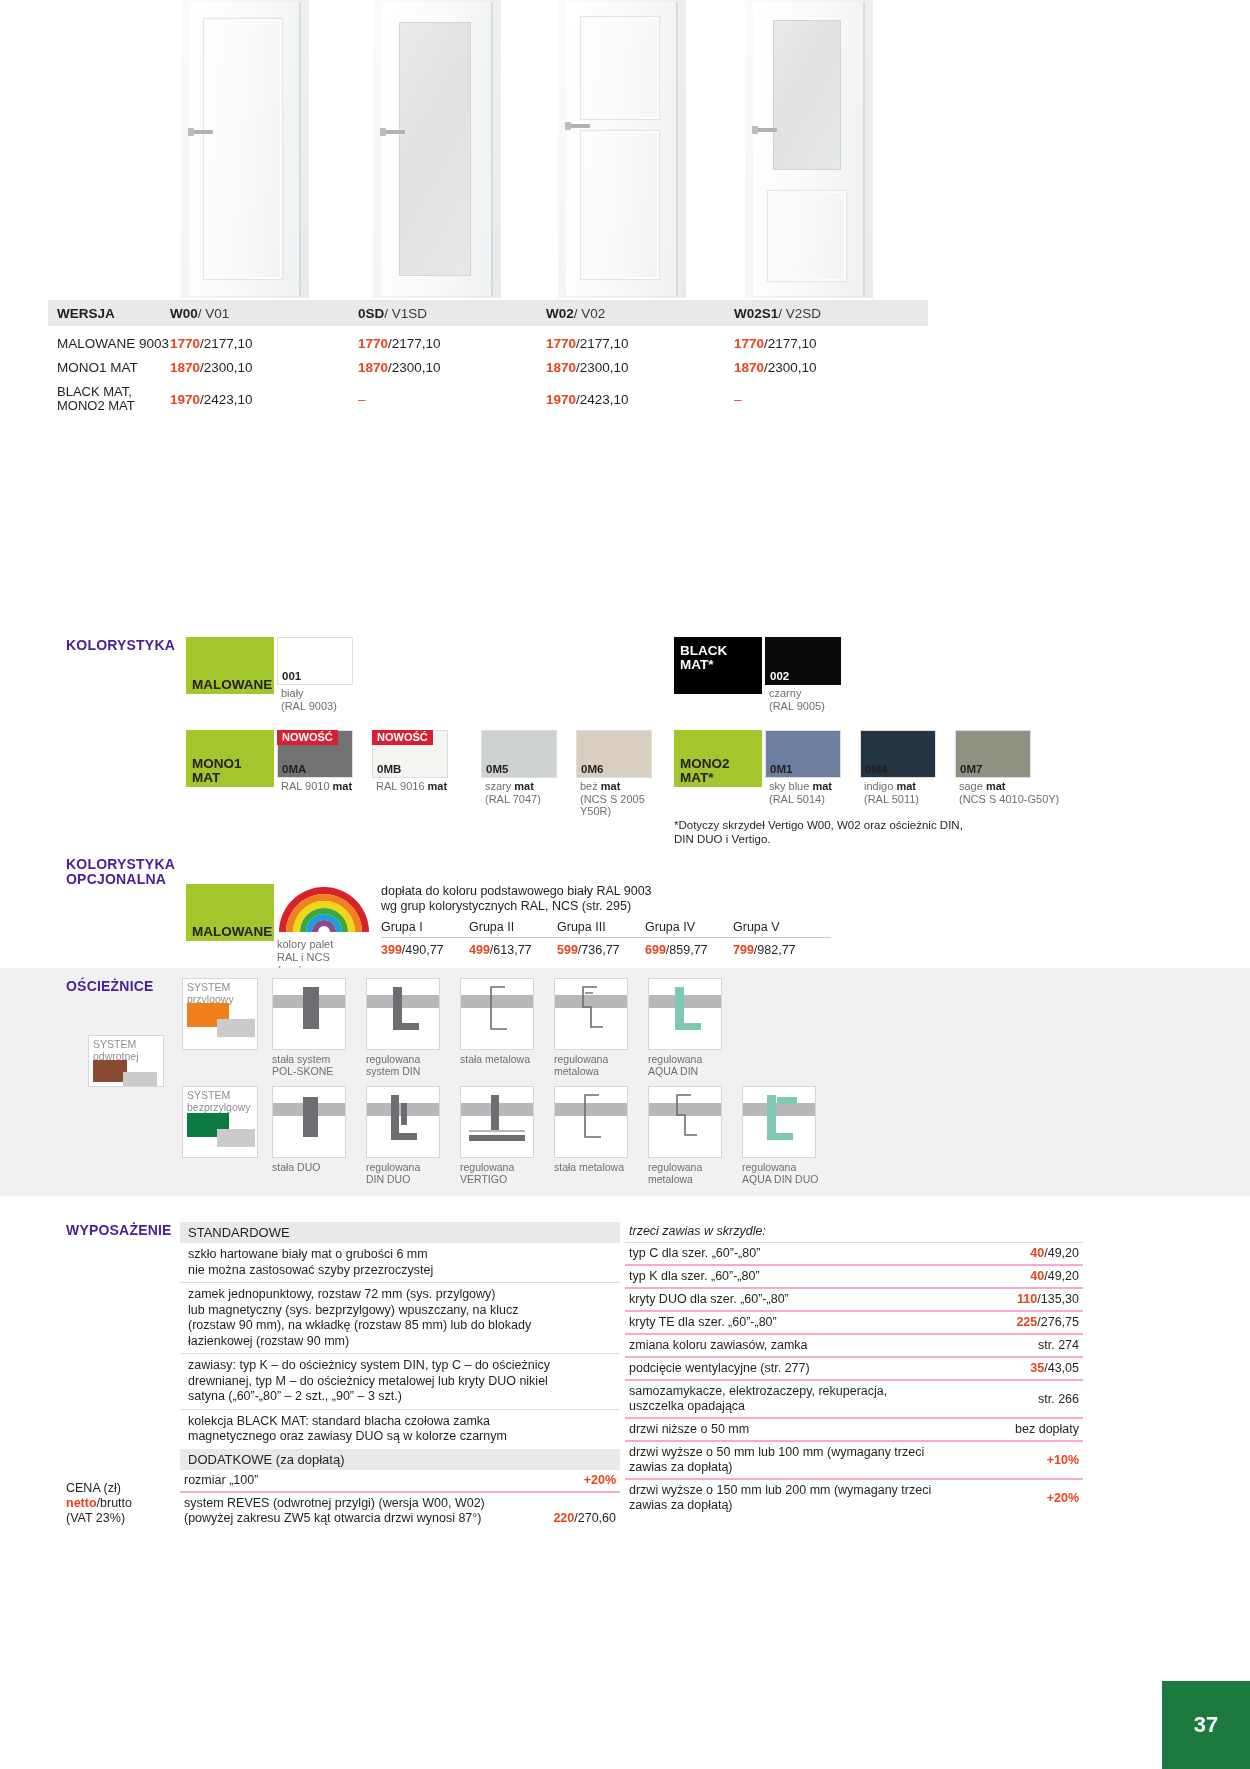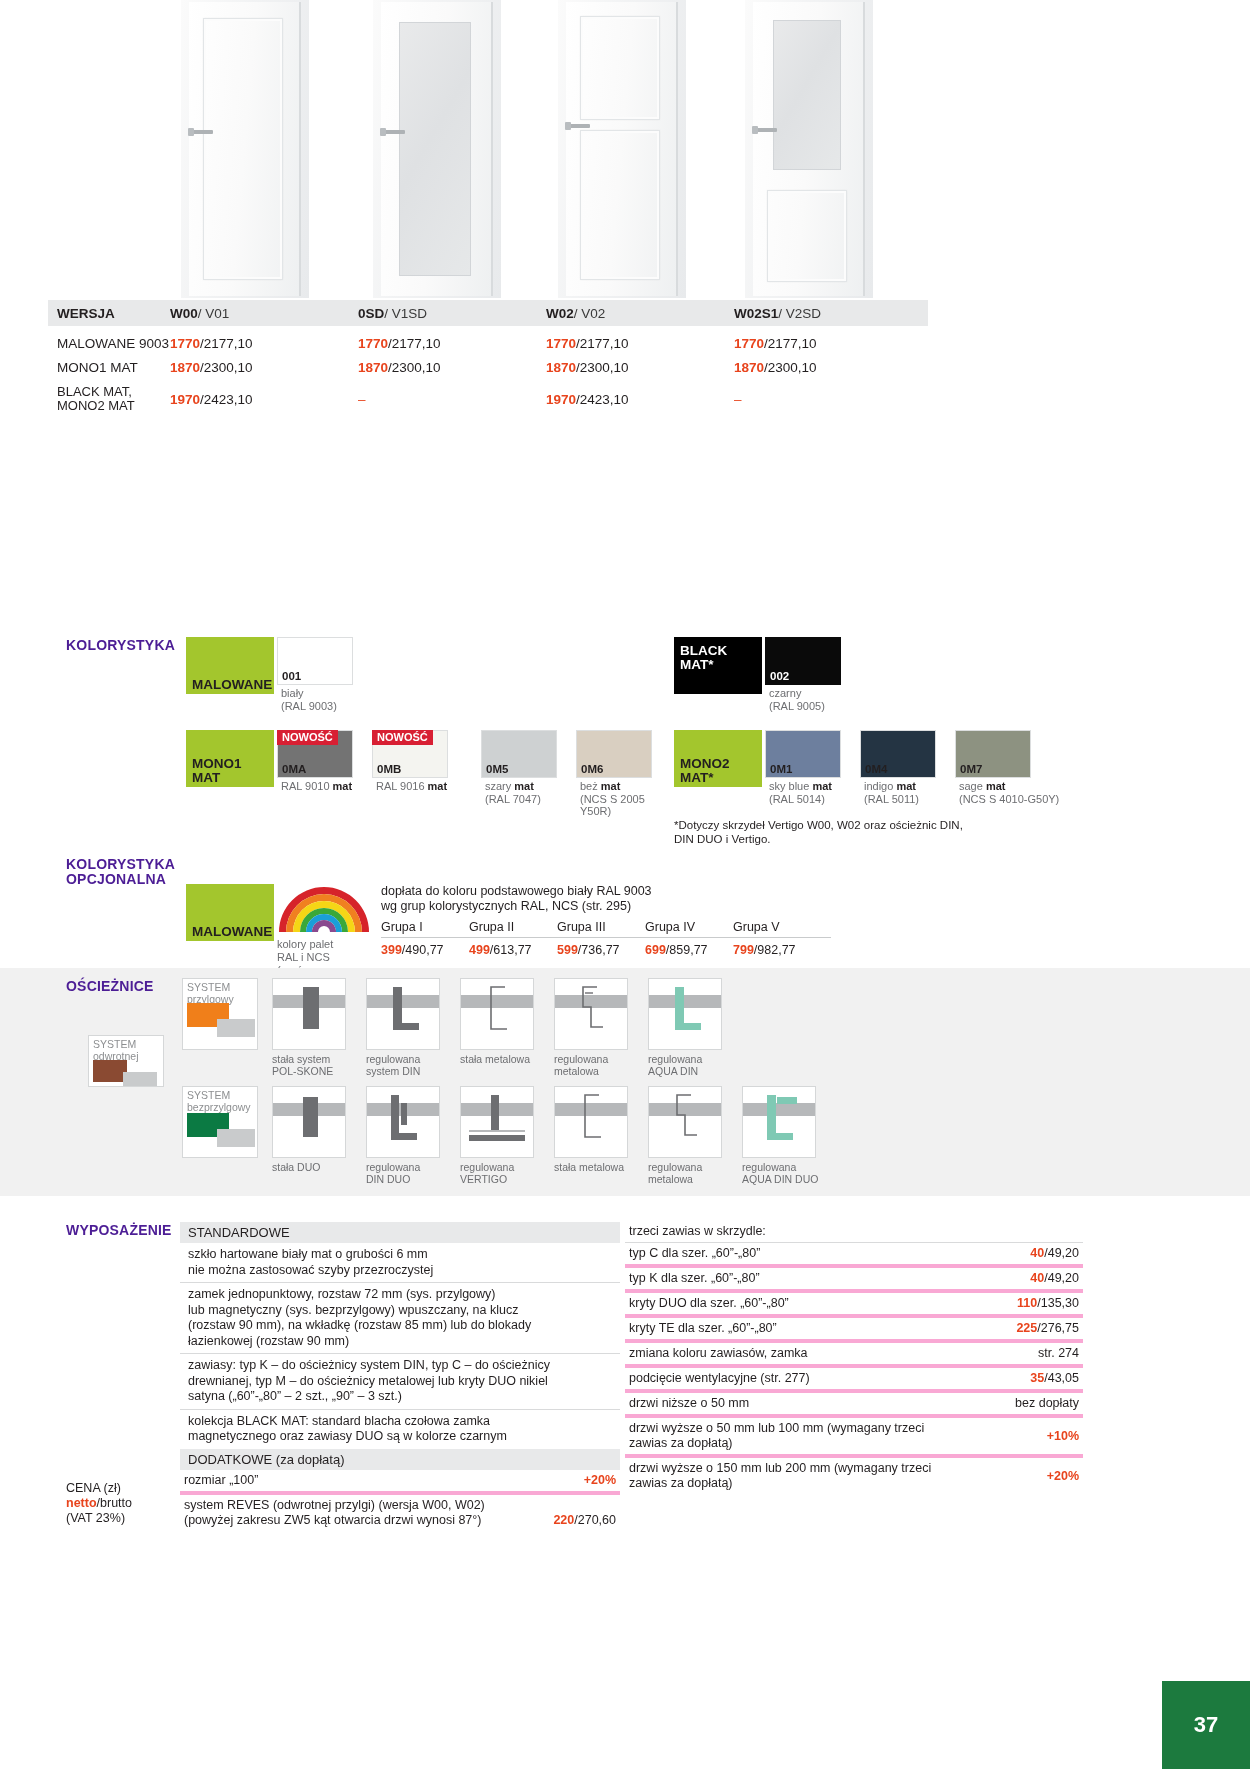--- a/index.html
+++ b/index.html
@@ -118,21 +118,21 @@
   .eq-head {
     background: #e8e9ea; font-size: 13px; padding: 3px 0 3px 8px; color: #231f20;
   }
   .eq-item {
     font-size: 12.5px; line-height: 15.5px; padding: 4px 6px 4px 8px;
     border-bottom: 1px solid #d9dadb; color: #231f20;
   }
   .eq-r {
     display: flex; justify-content: space-between; align-items: flex-start;
     font-size: 12.5px; line-height: 15px; padding: 3px 4px 3px 4px;
-    border-bottom: 4px solid #f9a8d4;
+    border-bottom: 2px solid #f9a8d4;
   }
   .eq-r .lbl { flex: 1; padding-right: 8px; }
   .eq-r .val { text-align: right; white-space: nowrap; }
   .grey-val { color: #231f20; }
 
   .page-num {
     position: absolute; right: 0; bottom: 0; width: 88px; height: 88px;
     background: #1c7a3e; color: #fff; font-size: 22px; font-weight: bold;
     display: flex; align-items: center; justify-content: center;
   }
@@ -570,21 +570,21 @@
     <div class="lbl">rozmiar „100”</div>
     <div class="val"><span class="red">+20%</span></div>
   </div>
   <div class="eq-r" style="border-bottom:none">
     <div class="lbl">system REVES (odwrotnej przylgi) (wersja W00, W02)<br>(powyżej zakresu ZW5 kąt otwarcia drzwi wynosi 87°)</div>
     <div class="val" style="align-self:flex-end"><span class="red">220</span><span>/270,60</span></div>
   </div>
 </div>
 
 <div style="position:absolute; left:625px; top:1222px; width:458px;">
-  <div style="font-size:12.5px; padding:2px 4px 4px 4px; border-bottom:1px solid #d9dadb;">trzeci zawias w skrzydle:</div>
+  <div style="font-size:12.5px; padding:2px 4px 4px 4px; border-bottom:1px solid #d9dadb;font-style:italic;">trzeci zawias w skrzydle:</div>
 
   <div class="eq-r">
     <div class="lbl">typ C dla szer. „60”-„80”</div>
     <div class="val"><span class="red">40</span><span>/49,20</span></div>
   </div>
   <div class="eq-r">
     <div class="lbl">typ K dla szer. „60”-„80”</div>
     <div class="val"><span class="red">40</span><span>/49,20</span></div>
   </div>
   <div class="eq-r">
@@ -595,20 +595,24 @@
     <div class="lbl">kryty TE dla szer. „60”-„80”</div>
     <div class="val"><span class="red">225</span><span>/276,75</span></div>
   </div>
   <div class="eq-r">
     <div class="lbl">zmiana koloru zawiasów, zamka</div>
     <div class="val grey-val">str. 274</div>
   </div>
   <div class="eq-r">
     <div class="lbl">podcięcie wentylacyjne (str. 277)</div>
     <div class="val"><span class="red">35</span><span>/43,05</span></div>
+  </div>
+  <div class="eq-r">
+    <div class="lbl">samozamykacze, elektrozaczepy, rekuperacja,<br>uszczelka opadająca</div>
+    <div class="val grey-val" style="align-self:center">str. 266</div>
   </div>
   <div class="eq-r">
     <div class="lbl">drzwi niższe o 50 mm</div>
     <div class="val grey-val">bez dopłaty</div>
   </div>
   <div class="eq-r">
     <div class="lbl">drzwi wyższe o 50 mm lub 100 mm (wymagany trzeci<br>zawias za dopłatą)</div>
     <div class="val" style="align-self:center"><span class="red">+10%</span></div>
   </div>
   <div class="eq-r" style="border-bottom:none">

